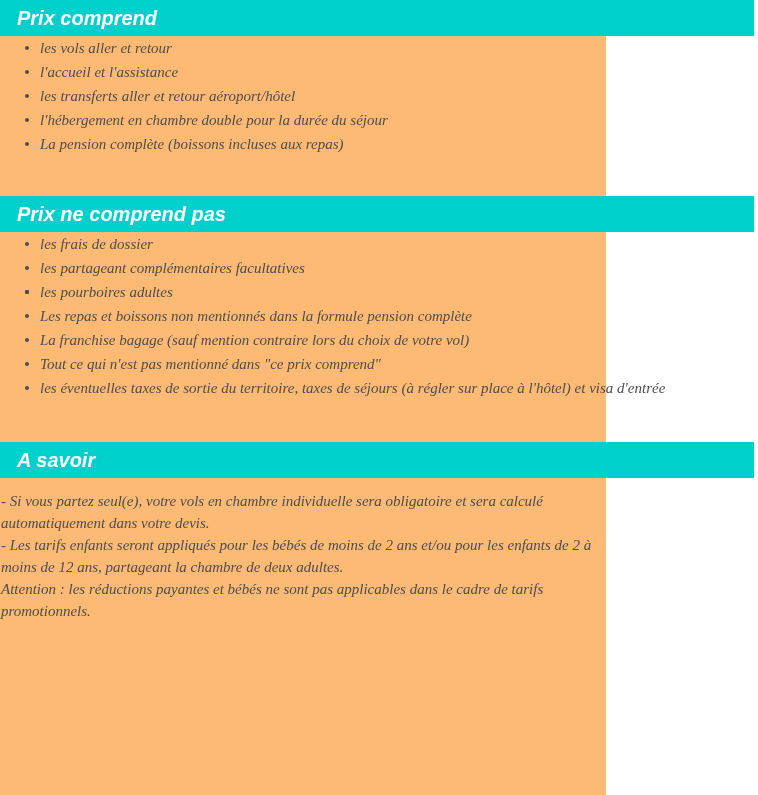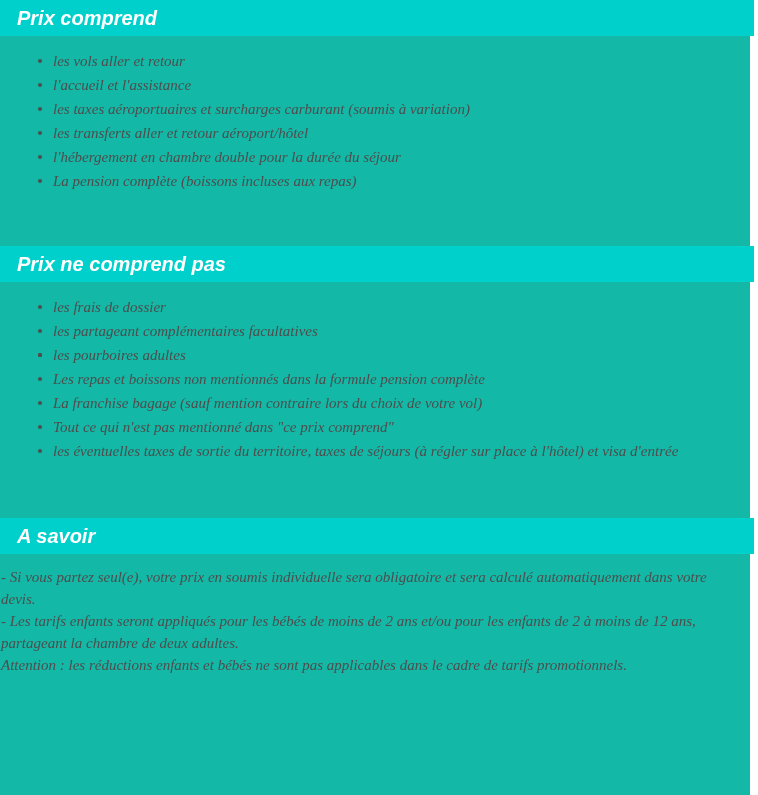--- a/index.html
+++ b/index.html
@@ -8,24 +8,24 @@
     background: #ffffff;
   }
   body {
     width: 758px;
     height: 795px;
     font-family: "Liberation Sans", sans-serif;
     color: #4a4a4a;
     overflow: hidden;
   }
   .page {
-    width: 750px;
+    width: 606px;
     height: 795px;
     position: relative;
-    background: #14b8a6;
+    background: #fdba74;
   }
 
   
   .section-bar {
     background: #00d0cb;
     height: 36px;
     width: 754px;
     display: flex;
     align-items: center;
     box-sizing: border-box;
@@ -37,21 +37,21 @@
     font-style: italic;
     font-weight: bold;
     font-size: 20px;
     line-height: 20px;
     letter-spacing: 0px;
     white-space: nowrap;
   }
 
   
   ul.bullet-list {
-    margin: 13px;
+    margin: 0;
     padding: 0;
     list-style: none;
   }
   ul.bullet-list li {
     position: relative;
     font-family: "Liberation Serif", serif;
     font-style: italic;
     font-size: 15px;
     line-height: 24px;
     color: #4d4d4d;
@@ -103,24 +103,20 @@
     <li>
       <span class="bullet-dot"></span>
       <span>les vols aller et retour</span>
     </li>
     <li>
       <span class="bullet-dot"></span>
       <span>l'accueil et l'assistance</span>
     </li>
     <li>
       <span class="bullet-dot"></span>
-      <span>les taxes aéroportuaires et surcharges carburant (soumis à variation)</span>
-    </li>
-    <li>
-      <span class="bullet-dot"></span>
       <span>les transferts aller et retour aéroport/hôtel</span>
     </li>
     <li>
       <span class="bullet-dot"></span>
       <span>l'hébergement en chambre double pour la durée du séjour</span>
     </li>
     <li>
       <span class="bullet-dot"></span>
       <span>La pension complète (boissons incluses aux repas)</span>
     </li>
@@ -169,18 +165,18 @@
     </li>
   </ul>
 
   <div class="gap-after-excluded"></div>
 
   <div class="section-bar">
     <span class="section-title">A savoir</span>
   </div>
 
   <div class="notes">
-    <p>- Si vous partez seul(e), votre prix en soumis individuelle sera obligatoire et sera calculé automatiquement dans votre devis.</p>
+    <p>- Si vous partez seul(e), votre vols en chambre individuelle sera obligatoire et sera calculé automatiquement dans votre devis.</p>
     <p>- Les tarifs enfants seront appliqués pour les bébés de moins de 2 ans et/ou pour les enfants de 2 à moins de 12 ans, partageant la chambre de deux adultes.</p>
-    <p>Attention : les réductions enfants et bébés ne sont pas applicables dans le cadre de tarifs promotionnels.</p>
+    <p>Attention : les réductions payantes et bébés ne sont pas applicables dans le cadre de tarifs promotionnels.</p>
   </div>
 
 </div>
 
 </body></html>

